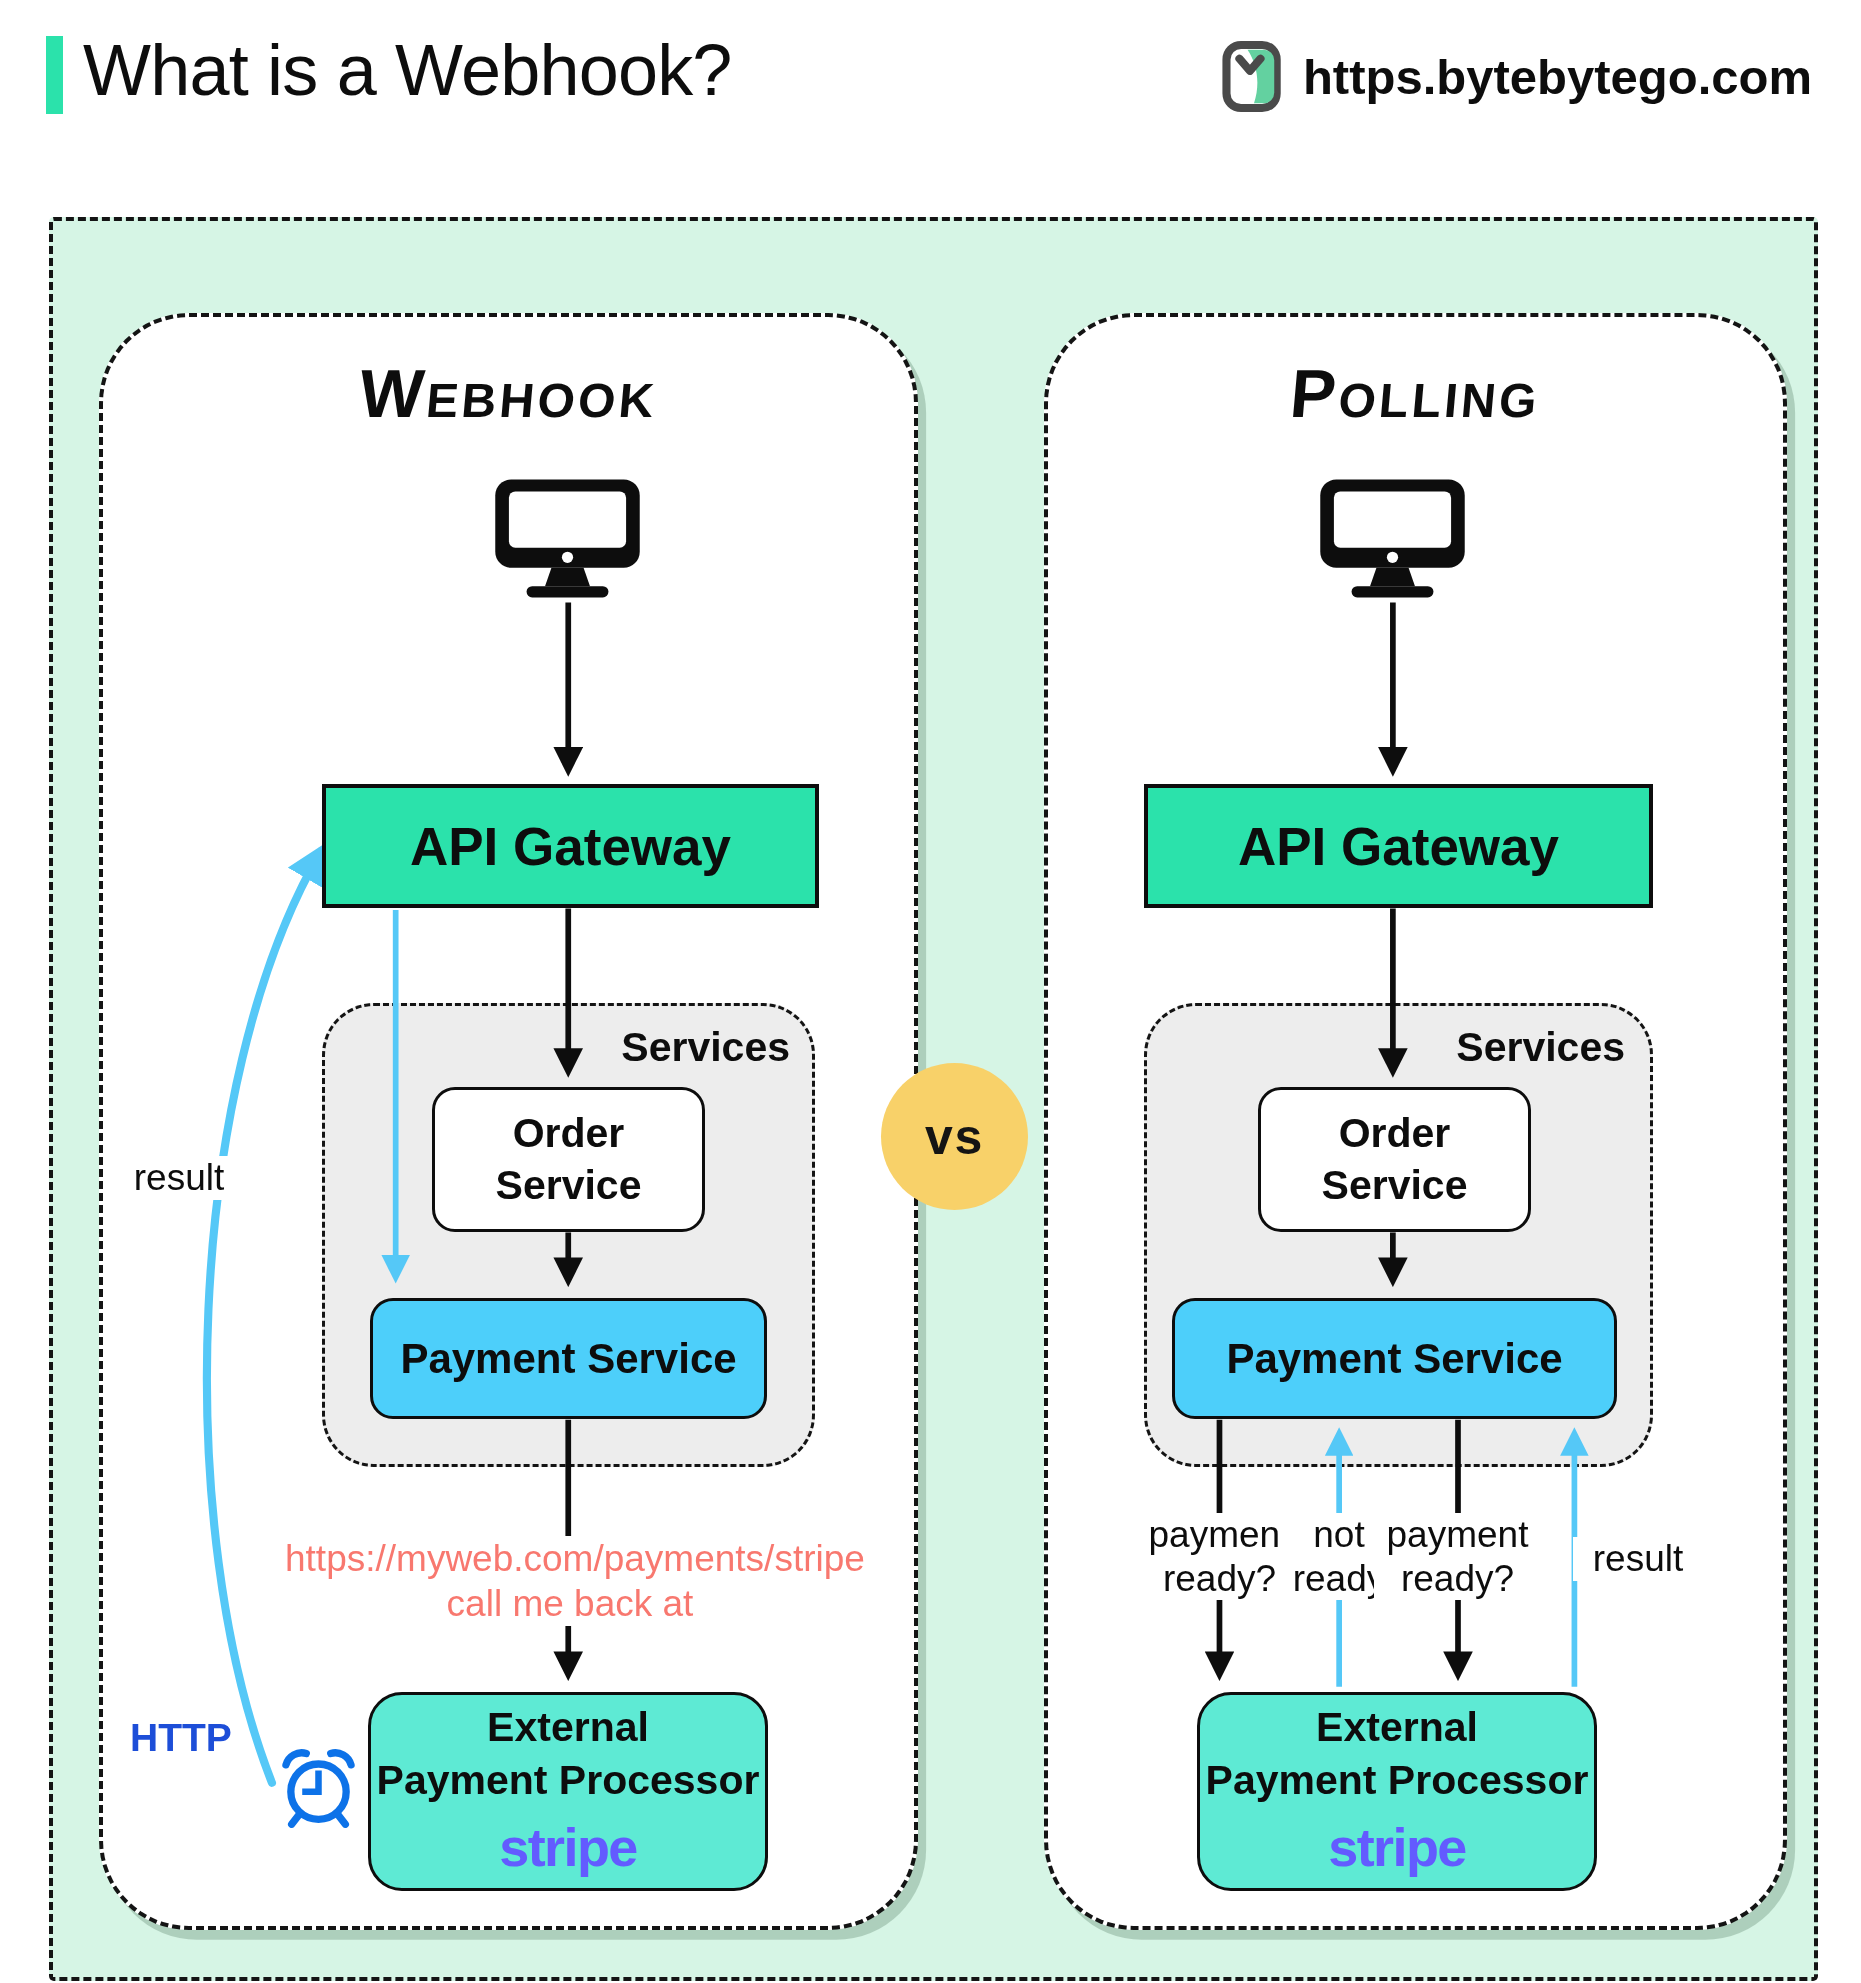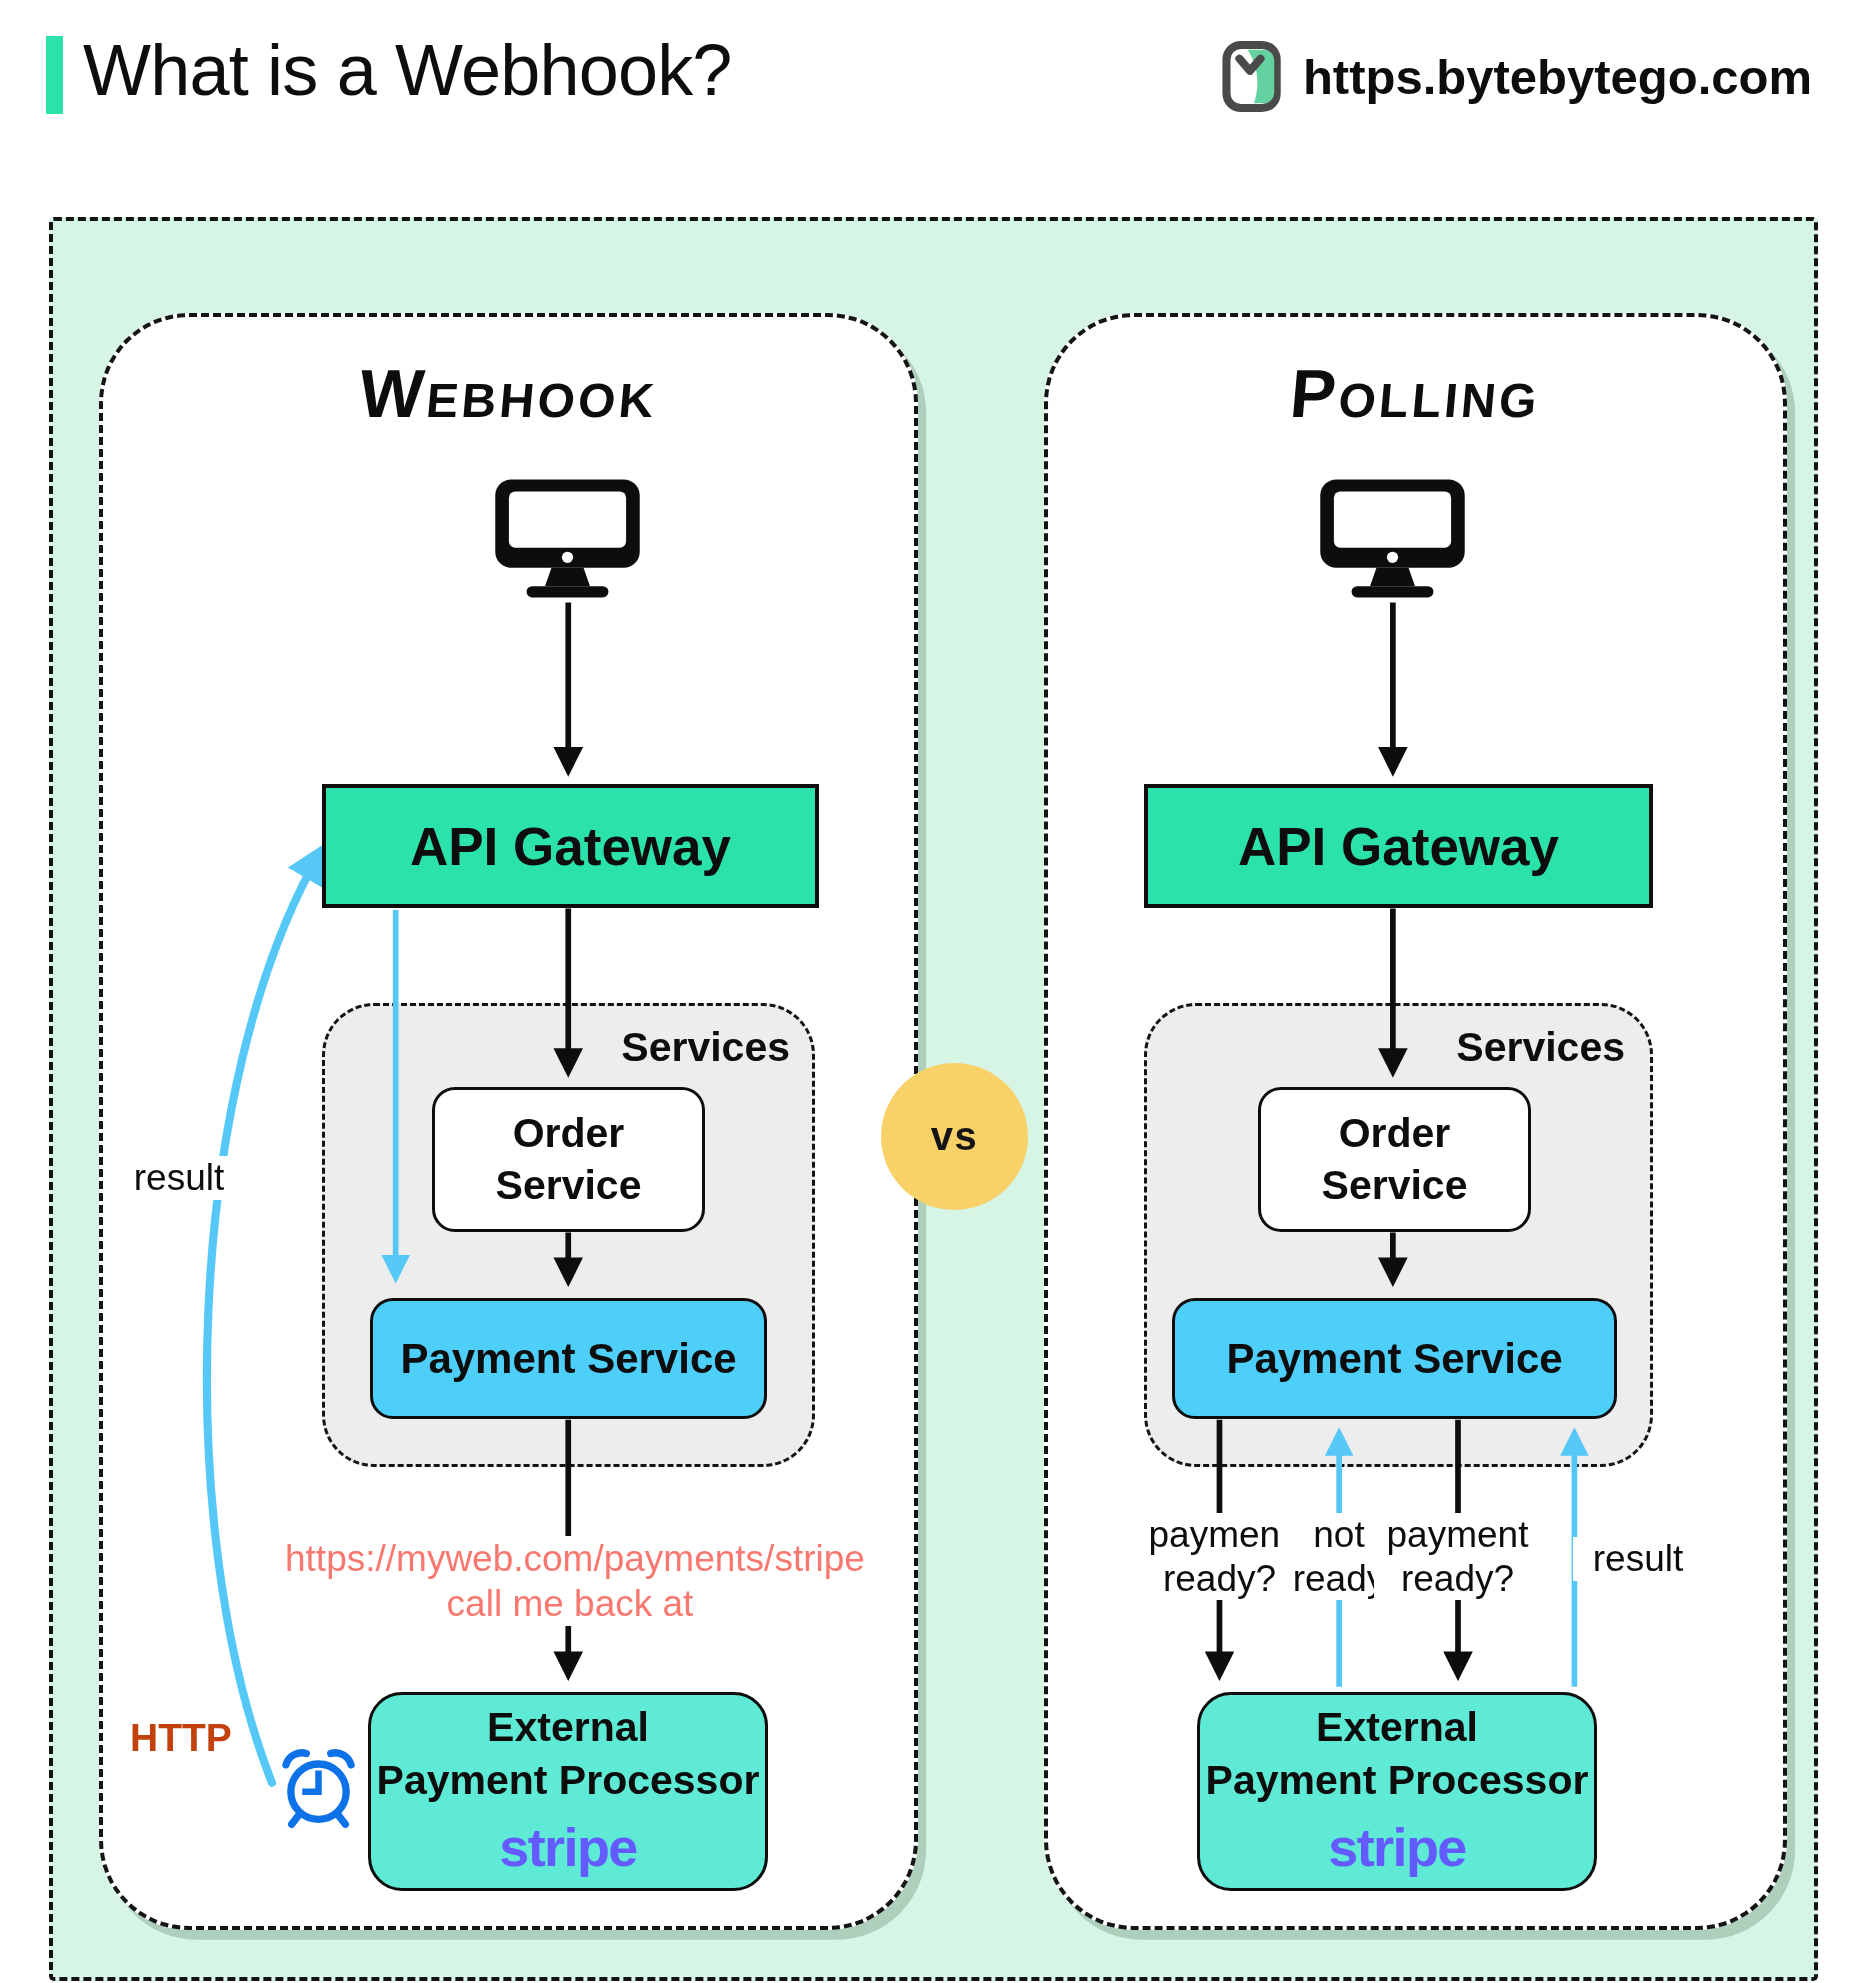--- a/index.html
+++ b/index.html
@@ -41,32 +41,32 @@
 
   
   .monitor { position: absolute; width: 151px; height: 122px; z-index: 3; }
   .monitor.left { left: 492px; top: 477px; }
   .monitor.right { left: 1317px; top: 477px; }
   .alarm { position: absolute; left: 277px; top: 1741px; width: 83px; height: 90px; z-index: 4; }
 
   
   .float-label { position: absolute; z-index: 4; color: #0d0d0d; font-size: 37px; text-align: center; background: #ffffff; line-height: 1.18; }
   .note { position: absolute; z-index: 4; color: #f8786f; font-size: 37px; text-align: center; background: #ffffff; line-height: 1.22; }
-  .http-label { position: absolute; left: 130px; top: 1716px; z-index: 4; color: #c2410c; font-size: 39px; font-weight: 700; background: transparent; }
+  .http-label { position: absolute; left: 130px; top: 1716px; z-index: 4; color: #1d4ed8; font-size: 39px; font-weight: 700; background: transparent; }
   .result-left { left: 122px; top: 1156px; width: 114px; }
 
   .lbl-pay1 { left: 1136px; top: 1513px; width: 167px; }
   .lbl-notready { left: 1280px; top: 1513px; width: 118px; }
   .lbl-pay2 { left: 1374px; top: 1513px; width: 167px; }
   .lbl-result-r { left: 1573px; top: 1537px; width: 130px; }
 
   
   .vs-badge { position: absolute; left: 881px; top: 1063px; width: 147px; height: 147px; border-radius: 50%;
               background: #f8d169; display: flex; align-items: center; justify-content: center;
-              font-size: 40px; font-weight: 600; color: #141414; z-index: 5; letter-spacing: 1.6px; }
+              font-size: 50px; font-weight: 600; color: #141414; z-index: 5; letter-spacing: 1.6px; }
 
   
   .arrows { position: absolute; left: 0; top: 0; width: 1861px; height: 1983px; z-index: 2; }
 </style>
 </head>
 <body>
 
 <div class="canvas">
 
   <div class="accent-bar"></div>

